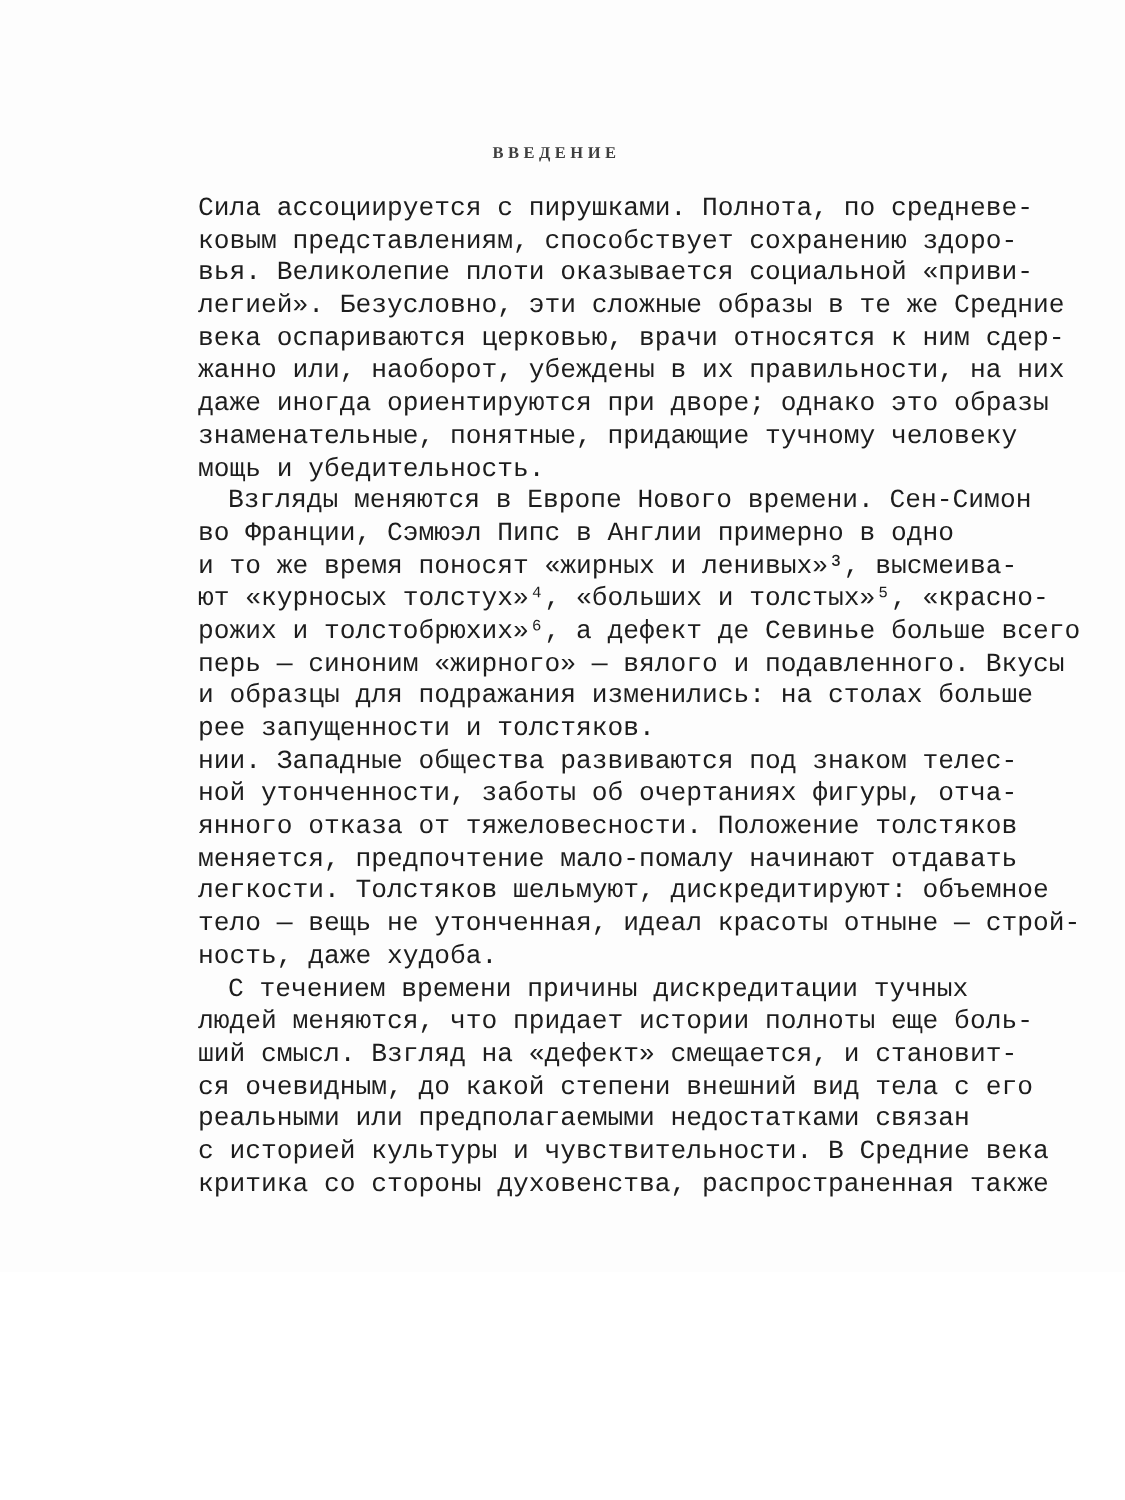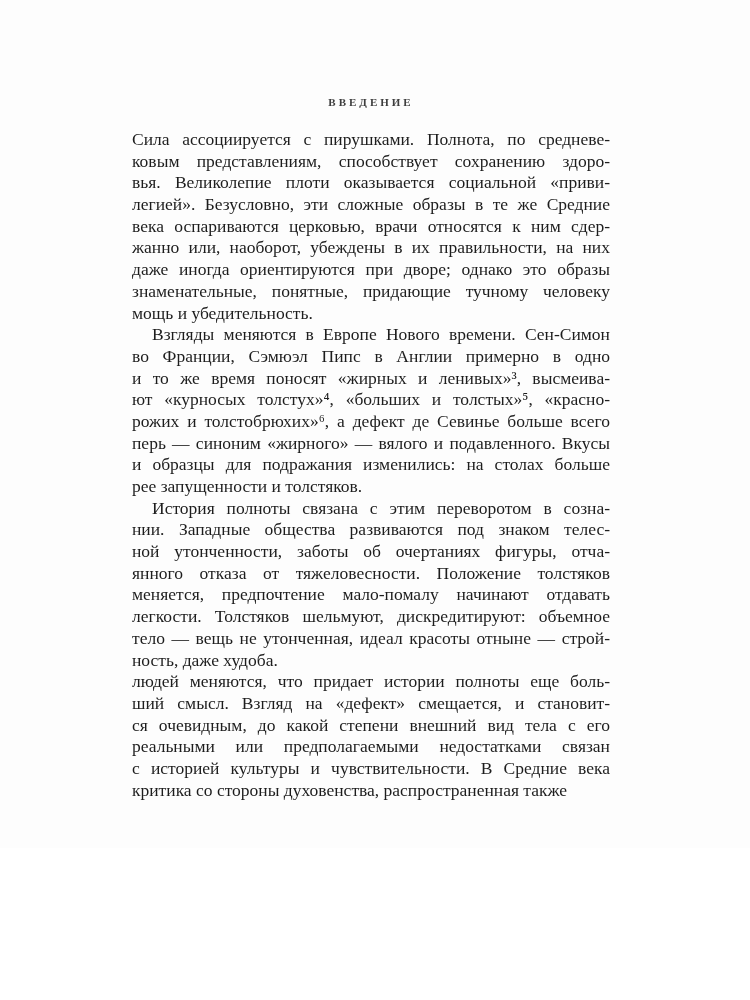--- a/index.html
+++ b/index.html
@@ -27,20 +27,21 @@
     letter-spacing: 3px;
     color: var(--header-color, #3e3e3e);
   }
   .text-block {
     position: absolute;
     top: 129px;
     left: 132px;
     width: 478px;
     font-size: 17.5px;
     line-height: 21.7px;
+    font-family: Liberation Mono, monospace;
   }
   .line {
     text-align: justify;
     text-align-last: justify;
     white-space: nowrap;
     height: 21.7px;
   }
   .line.para-last {
     text-align-last: left;
   }
@@ -84,28 +85,28 @@
       <div class="line">знаменательные, понятные, придающие тучному человеку</div>
       <div class="line para-last">мощь и убедительность.</div>
       <div class="line indent">Взгляды меняются в Европе Нового времени. Сен-Симон</div>
       <div class="line">во Франции, Сэмюэл Пипс в Англии примерно в одно</div>
       <div class="line">и то же время поносят «жирных и ленивых»³, высмеива-</div>
       <div class="line">ют «курносых толстух»⁴, «больших и толстых»⁵, «красно-</div>
       <div class="line">рожих и толстобрюхих»⁶, а дефект де Севинье больше всего</div>
       <div class="line">перь — синоним «жирного» — вялого и подавленного. Вкусы</div>
       <div class="line">и образцы для подражания изменились: на столах больше</div>
       <div class="line para-last">рее запущенности и толстяков.</div>
-      <div class="line indent">История полноты связана с этим переворотом в созна-</div>
       <div class="line">нии. Западные общества развиваются под знаком телес-</div>
       <div class="line">ной утонченности, заботы об очертаниях фигуры, отча-</div>
       <div class="line">янного отказа от тяжеловесности. Положение толстяков</div>
       <div class="line">меняется, предпочтение мало-помалу начинают отдавать</div>
       <div class="line">легкости. Толстяков шельмуют, дискредитируют: объемное</div>
       <div class="line">тело — вещь не утонченная, идеал красоты отныне — строй-</div>
       <div class="line para-last">ность, даже худоба.</div>
+      <div class="line indent">С течением времени причины дискредитации тучных</div>
       <div class="line">людей меняются, что придает истории полноты еще боль-</div>
       <div class="line">ший смысл. Взгляд на «дефект» смещается, и становит-</div>
       <div class="line">ся очевидным, до какой степени внешний вид тела с его</div>
       <div class="line">реальными или предполагаемыми недостатками связан</div>
       <div class="line">с историей культуры и чувствительности. В Средние века</div>
       <div class="line para-last">критика со стороны духовенства, распространенная также</div>
     </div>
 
   <div class="footer-rule"></div>
 

